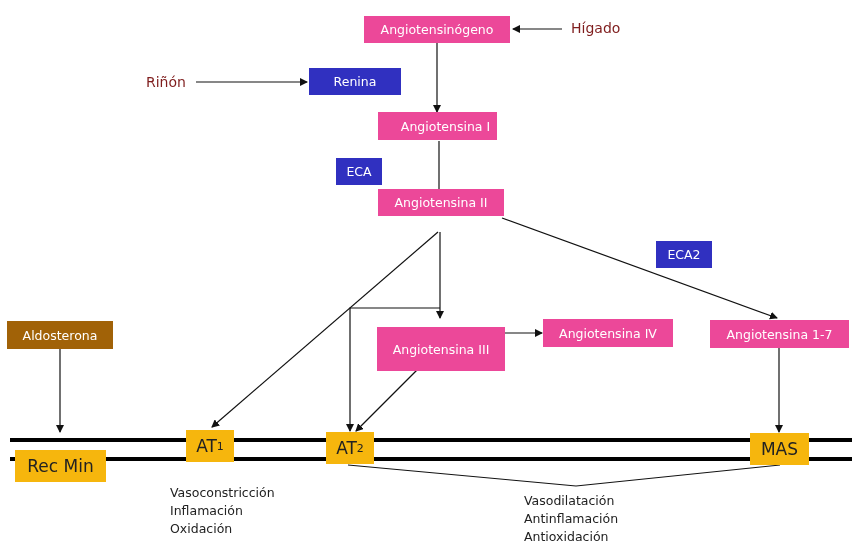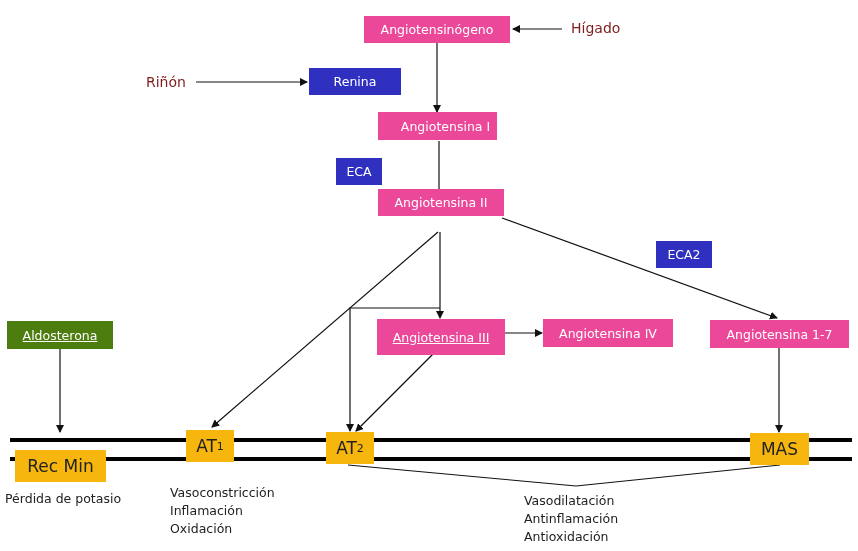--- a/index.html
+++ b/index.html
@@ -1,20 +1,20 @@
 <!DOCTYPE html>
 <html><head>
 <meta charset="utf-8">
 <style>
   html, body { margin:0; padding:0; background:#ffffff; }
   body { width:858px; height:551px; position:relative; overflow:hidden; font-family:"DejaVu Sans", sans-serif; }
   .box { position:absolute; display:flex; align-items:center; justify-content:center; color:#ffffff; font-size:12.5px; box-sizing:border-box; white-space:nowrap; }
   .teal { background:#ec4899; }
   .blue { background:#3030c0; }
-  .purple { background:#4d7c0f;text-decoration:underline; }
+  .purple { background:#a16207; }
   .rec { position:absolute; background:#f6b60d; color:#222; font-size:17px; display:flex; align-items:center; justify-content:center; box-sizing:border-box; }
   .rec sub { font-size:11px; vertical-align:-4px; }
   .label { position:absolute; color:#7f1d1d; font-size:12.5px; white-space:nowrap; }
   .effects { position:absolute; color:#222; font-size:12.5px; line-height:18px; }
   svg { position:absolute; left:0; top:0; }
 </style>
 </head>
 <body>
 
 <svg width="858" height="551">
@@ -61,39 +61,38 @@
 <div class="box blue" style="left:309px;top:68px;width:92px;height:27px;">Renina</div>
 
 <div class="box teal" style="left:378px;top:112px;width:119px;height:28px;padding-left:16px;">Angiotensina I</div>
 
 <div class="box blue" style="left:336px;top:158px;width:46px;height:27px;">ECA</div>
 
 <div class="box teal" style="left:378px;top:189px;width:126px;height:27px;">Angiotensina II</div>
 
 <div class="box blue" style="left:656px;top:241px;width:56px;height:27px;">ECA2</div>
 
-<div class="box teal" style="left:377px;top:319px;width:128px;height:36px;text-decoration:underline;">Angiotensina III</div>
+<div class="box teal" style="left:377px;top:327px;width:128px;height:44px;">Angiotensina III</div>
 <div class="box teal" style="left:543px;top:319px;width:130px;height:28px;">Angiotensina IV</div>
 <div class="box teal" style="left:710px;top:320px;width:139px;height:28px;">Angiotensina 1-7</div>
 
 <div class="box purple" style="left:7px;top:321px;width:106px;height:28px;">Aldosterona</div>
 
 <div class="rec" style="left:15px;top:450px;width:91px;height:32px;">Rec Min</div>
 <div class="rec" style="left:186px;top:430px;width:48px;height:32px;">
   <span>AT</span>
     <sub>1</sub>
 </div>
 <div class="rec" style="left:326px;top:432px;width:48px;height:32px;">
   <span>AT</span>
     <sub>2</sub>
 </div>
 <div class="rec" style="left:750px;top:433px;width:59px;height:32px;">MAS</div>
 
 <div class="effects" style="left:5px;top:490px;">
-  <div>Pérdida de potasio</div>
 </div>
 <div class="effects" style="left:170px;top:484px;">
   <div>Vasoconstricción</div>
   <div>Inflamación</div>
   <div>Oxidación</div>
 </div>
 <div class="effects" style="left:524px;top:492px;">
   <div>Vasodilatación</div>
   <div>Antinflamación</div>
   <div>Antioxidación</div>

